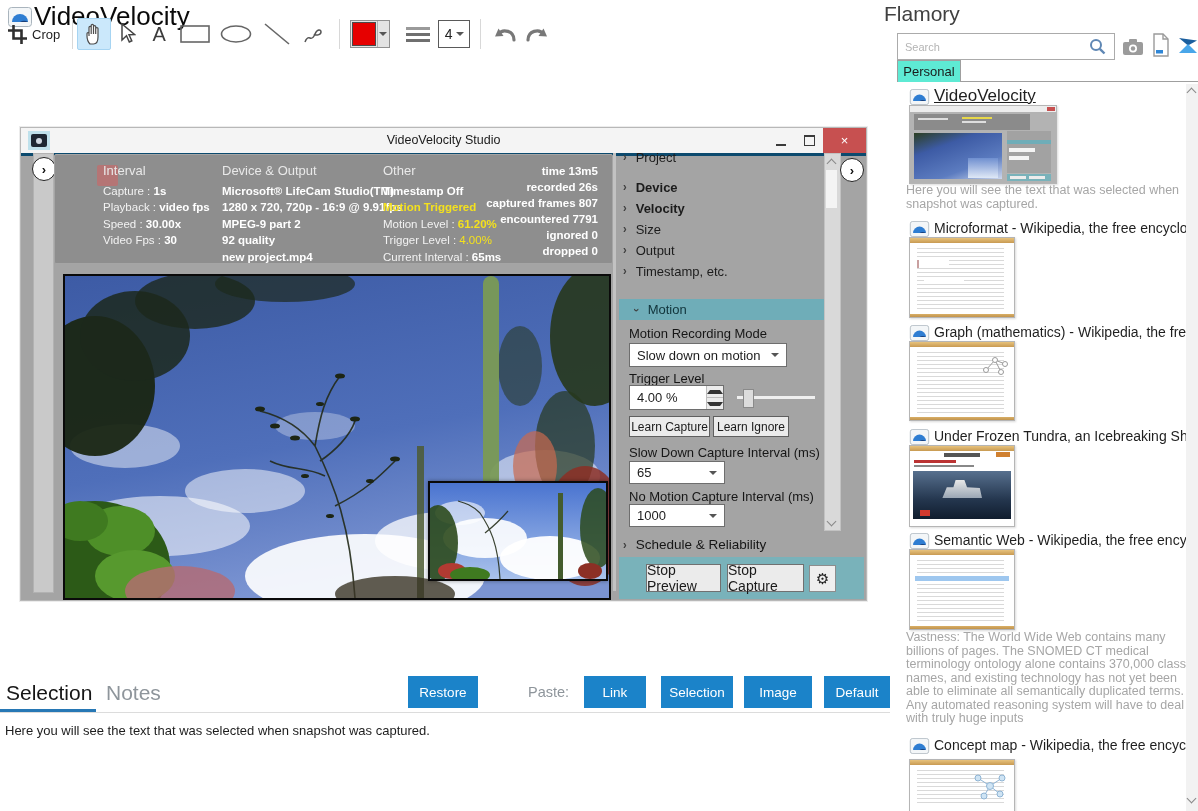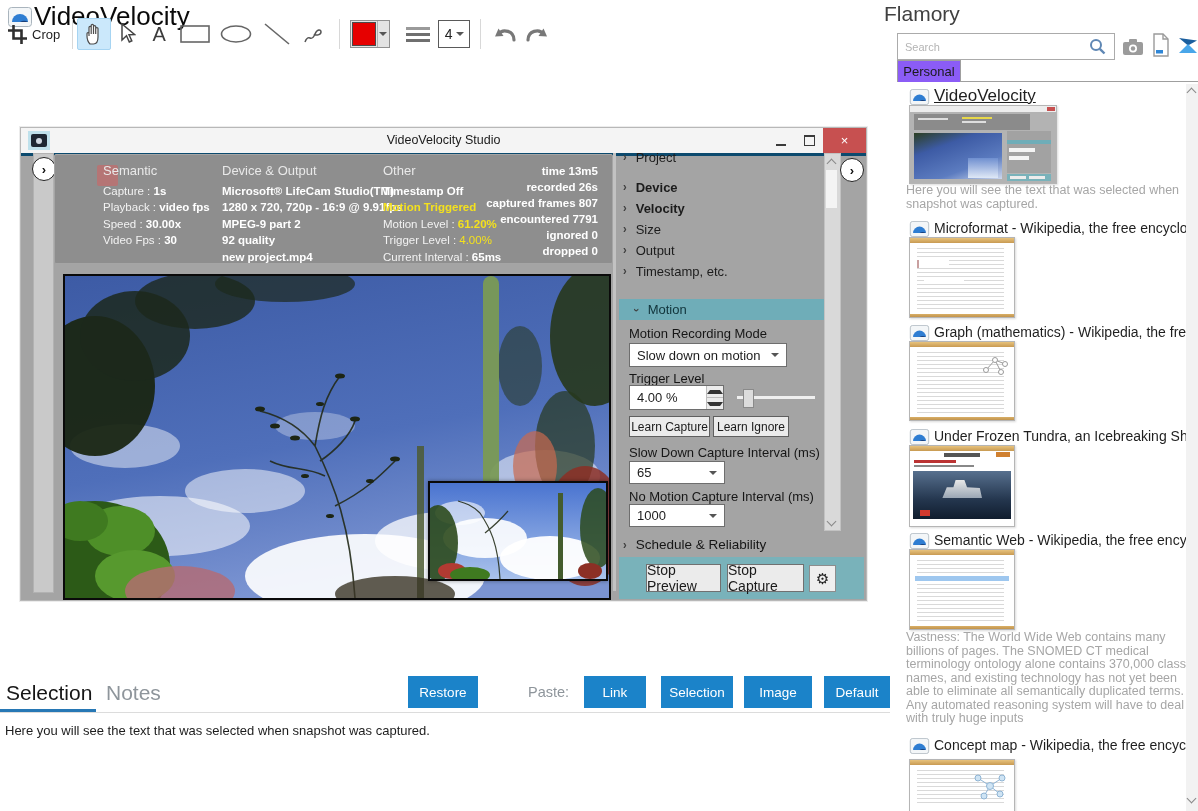--- a/index.html
+++ b/index.html
@@ -95,21 +95,21 @@
   .tab-line{left:0;top:712px;width:890px;height:1px;background:#dcdcdc;}
   .blue-btn{background:#1b83c9;color:#fff;font-size:13.5px;display:flex;align-items:center;justify-content:center;top:676px;height:32px;}
   .paste-label{left:528px;top:684px;font-size:14.5px;color:#8e959b;}
   .selection-text{left:5px;top:723px;font-size:13px;color:#1d1d1d;}
 
   
   .sb-title{left:884px;top:2px;font-size:21px;color:#404040;}
   .search-wrap{left:897px;top:33px;width:216px;height:25px;border:1px solid #ababab;background:#fff;}
   .search-input{position:absolute;left:5px;top:1px;width:180px;height:21px;border:none;outline:none;font-size:11px;color:#333;font-family:"Liberation Sans",sans-serif;}
   .search-input::placeholder{color:#b4b4b4;}
-  .personal-tab{left:897px;top:60px;width:62px;height:21px;background:#8b5cf6;border:1px solid #9f9f9f;border-bottom:none;display:flex;align-items:center;justify-content:center;font-size:13px;color:#1a1a1a;z-index:2;}
+  .personal-tab{left:897px;top:60px;width:62px;height:21px;background:#5eead4;border:1px solid #9f9f9f;border-bottom:none;display:flex;align-items:center;justify-content:center;font-size:13px;color:#1a1a1a;z-index:2;}
   .tabstrip-line{left:897px;top:81px;width:301px;height:1px;background:#9f9f9f;}
 
   .sb-item-title{font-size:14px;color:#1f1f1f;white-space:nowrap;overflow:hidden;}
   .sb-caption{font-size:12.5px;line-height:13.5px;color:#a6a6a6;}
   .thumb{border:1px solid #b5b5b5;background:#fff;box-shadow:1px 1px 2px rgba(0,0,0,.15);overflow:hidden;position:absolute;}
   .wiki-top{position:absolute;left:0;top:0;right:0;height:5px;background:linear-gradient(#e7c27c,#c89a52);}
   .wiki-bottom{position:absolute;left:0;bottom:0;right:0;height:3px;background:linear-gradient(#d9af66,#c1934d);}
   .wiki-lines{position:absolute;left:7px;right:10px;top:10px;bottom:6px;background:repeating-linear-gradient(#d9d9d9 0 1px,transparent 1px 4px);}
   .sb-scroll{left:1186px;top:84px;width:12px;height:727px;background:#f2f2f2;}
 
@@ -216,21 +216,21 @@
         <span>×</span>
       </div>
   </div>
 
   <div class="abs left-strip"></div>
   <div class="abs circle-btn" style="left:11px;top:29px">›</div>
 
   <div class="abs info-panel">
     <div class="abs rec-dot"></div>
     <div class="abs ip-col" style="left:48px;top:8px;width:115px">
-      <div class="ip-h">Semantic</div>
+      <div class="ip-h">Interval</div>
       <div><span>Capture :</span> <span class="ip-val">1s</span></div>
       <div><span>Playback :</span> <span class="ip-val">video fps</span></div>
       <div><span>Speed :</span> <span class="ip-val">30.00x</span></div>
       <div><span>Video Fps :</span> <span class="ip-val">30</span></div>
     </div>
     <div class="abs ip-col" style="left:167px;top:8px;width:182px">
       <div class="ip-h">Device &amp; Output</div>
       <div class="white-b">Microsoft® LifeCam Studio(TM)</div>
       <div class="white-b">1280 x 720, 720p - 16:9 @ 9.91fps</div>
       <div class="white-b">MPEG-9 part 2</div>

